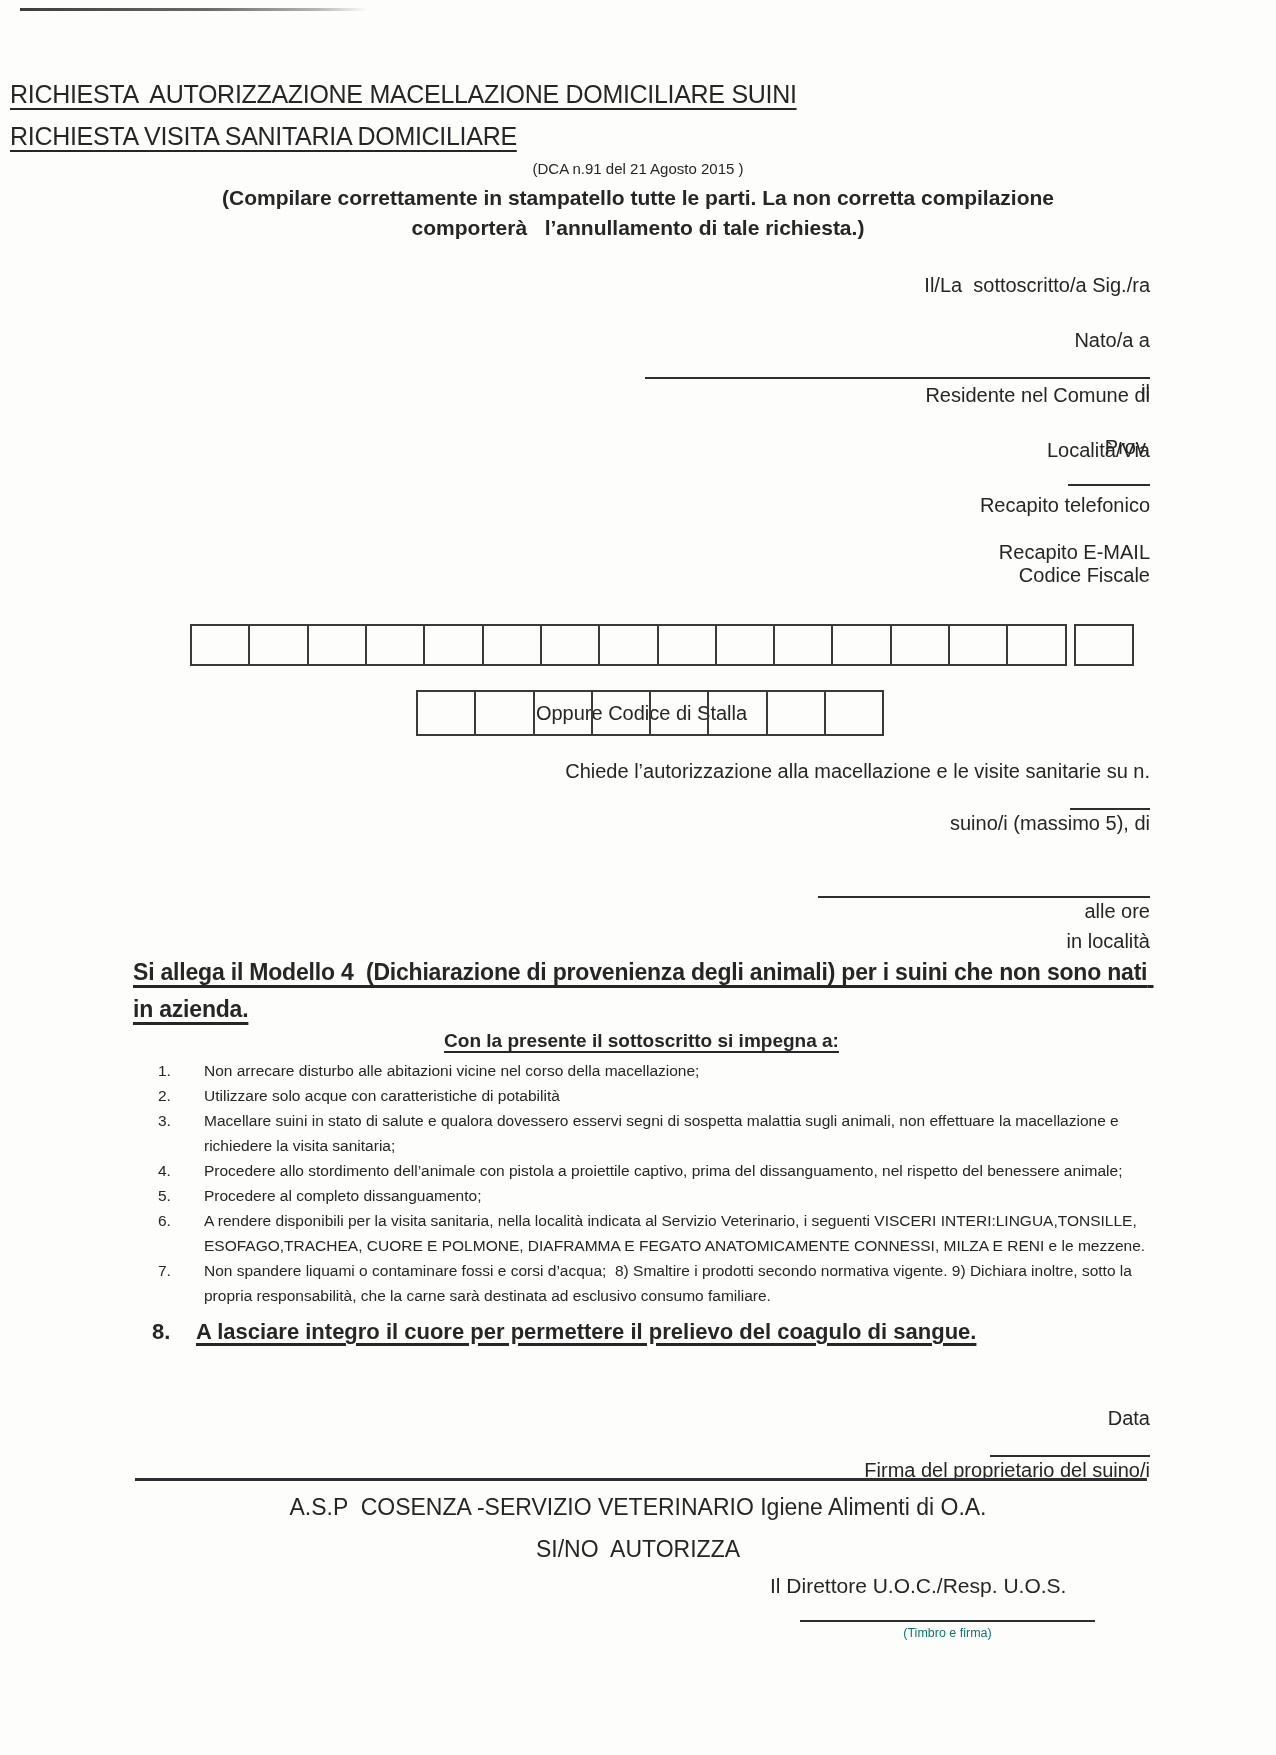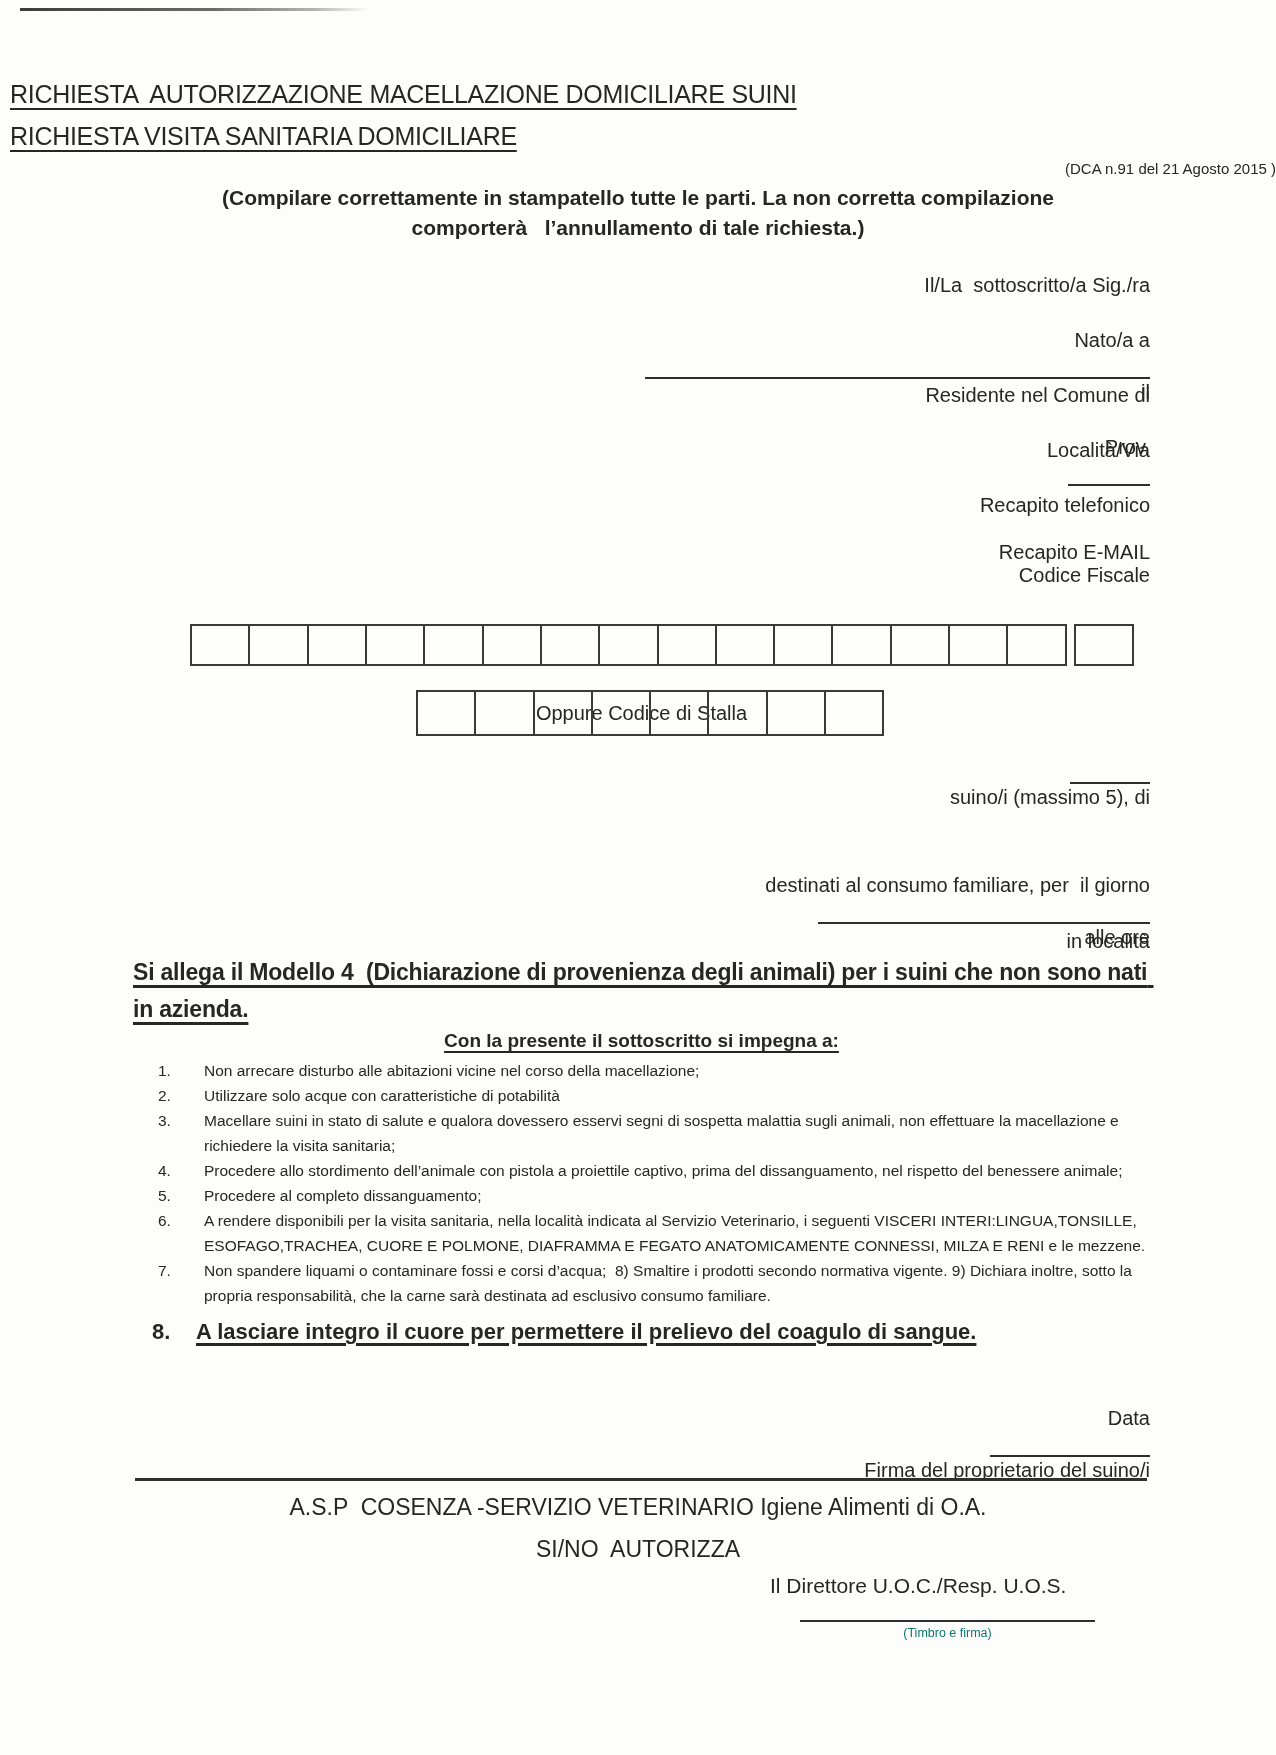--- a/index.html
+++ b/index.html
@@ -10,21 +10,21 @@
     color:#262626;
     overflow:hidden;
   }
   .pre{white-space:pre-wrap;}
   
   .scan-line{position:absolute;top:8px;left:20px;width:348px;height:3px;
     background:linear-gradient(to right,#3c3c3c 0%,#6b6b6b 55%,#b5b5b5 85%,rgba(255,255,255,0));}
   
   .title{position:absolute;left:0;width:1276px;text-align:left;font-size:25px;letter-spacing:-0.3px;
     text-decoration:underline;text-underline-offset:5px;text-decoration-thickness:2px;padding-left:10px;}
-  .subtitle{position:absolute;left:0;width:1276px;text-align:right;font-size:15px;}
+  .subtitle{position:absolute;left:0;width:1276px;text-align:center;font-size:15px;}
   .notice{position:absolute;left:178px;width:920px;text-align:center;font-weight:700;font-size:21px;line-height:30px;}
   
   .row{position:absolute;left:133px;width:1017px;display:flex;align-items:flex-end;font-size:20px;line-height:26px;flex-direction:column;}
   .lbl{flex:0 0 auto;}
   .fill{display:inline-block;border-bottom:2px solid #2e2e2e;height:24px;}
   .grow{flex:1 1 auto;}
   
   .grid{position:absolute;display:flex;}
   .cell{flex:1 1 auto;border:2px solid #3a3a3a;margin-left:-2px;background:transparent;}
   .cell:first-child{margin-left:0;}
@@ -124,30 +124,30 @@
     <div class="cell"></div>
     <div class="cell"></div>
     <div class="cell"></div>
     <div class="cell"></div>
     <div class="cell"></div>
     <div class="cell"></div>
     <div class="cell"></div>
   </div>
 
 <div class="row" style="top:758px">
+  <span class="lbl">Chiede l’autorizzazione alla macellazione e le visite sanitarie su n.</span>
   <span class="fill" style="width:80px"></span>
   <span class="lbl" style="margin-left:10px">suino/i (massimo 5), di</span>
 </div>
 
 <div class="row" style="top:815px">
   <span class="fill grow" style="margin-left:12px"></span>
 </div>
 
 <div class="row" style="top:872px">
-  <span class="lbl pre">destinati al consumo familiare, per  il giorno</span>
   <span class="fill" style="width:332px"></span>
   <span class="lbl" style="margin-left:8px">alle ore</span>
   <span class="fill grow" style="margin-left:14px"></span>
 </div>
 
 <div class="row" style="top:928px">
   <span class="lbl">in località</span>
   <span class="fill grow" style="margin-left:4px"></span>
 </div>
 

